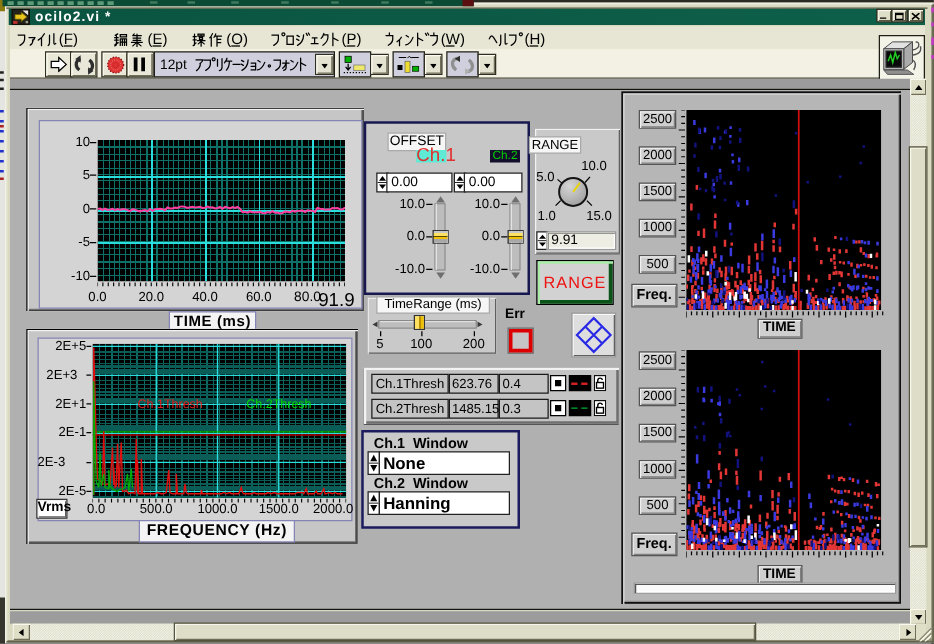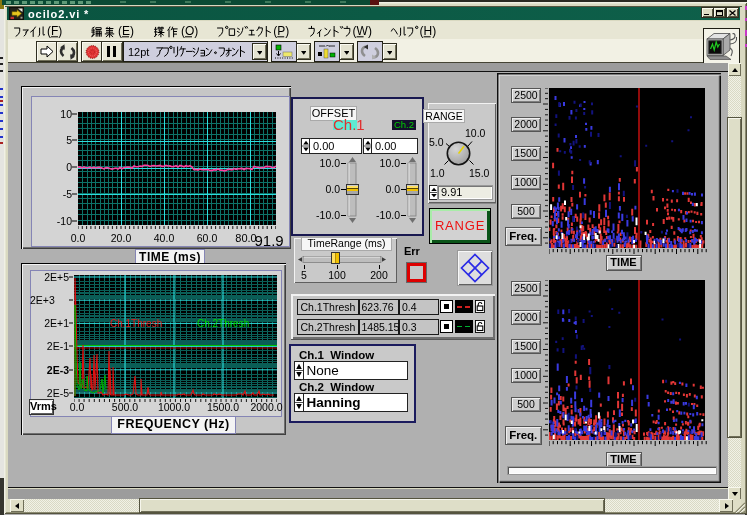--- a/index.html
+++ b/index.html
@@ -370,24 +370,24 @@
     <path d="M0,6 h5" stroke="#000"></path>
     <path d="M0,32 h5" stroke="#000"></path>
     <path d="M0,59 h5" stroke="#000"></path>
     <path d="M0,86 h5" stroke="#000"></path>
     <path d="M0,113 h5" stroke="#000"></path>
   </svg>
 <div class="ab" style="left:136px;top:250px;width:68px;height:14.5px;background:#F4F4F4;box-shadow:0 0 0 1px #8585B5;font-size:12px;font-weight:700;letter-spacing:0.5px;text-align:center;line-height:14.5px">TIME (ms)</div>
 <div class="ab" style="left:21px;top:263px;width:265px;height:172px;background:#C6C6C6;box-shadow:inset 1px 1px 0 #000, inset 2px 2px 0 #F2F2F2, inset -1px -1px 0 #3F3F3F, inset -2px -2px 0 #6F6F6F"></div>
 <div class="ab" style="left:31px;top:271px;width:250px;height:145px;background:#D4D4D4;box-shadow:0 0 0 1px #8585B5"></div>
 <div class="txt" style="left:30px;top:270.5px;font-size:10.5px;font-weight:400;color:#000;letter-spacing:0;width:39px;text-align:right">2E+5</div>
-<div class="txt" style="left:30px;top:293.5px;font-size:10.5px;font-weight:400;color:#000;letter-spacing:0;width:39px;text-align:left">2E+3</div>
+<div class="txt" style="left:30px;top:293.5px;font-size:10.5px;font-weight:400;color:#000;letter-spacing:0;width:39px;text-align:center">2E+3</div>
 <div class="txt" style="left:30px;top:316.5px;font-size:10.5px;font-weight:400;color:#000;letter-spacing:0;width:39px;text-align:right">2E+1</div>
 <div class="txt" style="left:30px;top:339.5px;font-size:10.5px;font-weight:400;color:#000;letter-spacing:0;width:39px;text-align:right">2E-1</div>
-<div class="txt" style="left:30px;top:363.5px;font-size:10.5px;font-weight:700;color:#000;letter-spacing:0;width:39px;text-align:right">2E-3</div>
+<div class="txt" style="left:30px;top:363.5px;font-size:10.5px;font-weight:400;color:#000;letter-spacing:0;width:22px;text-align:right">2E-3</div>
 <div class="txt" style="left:30px;top:386.5px;font-size:10.5px;font-weight:400;color:#000;letter-spacing:0;width:39px;text-align:right">2E-5</div>
 <div class="txt" style="left:59px;top:400.5px;font-size:10.5px;font-weight:400;color:#000;letter-spacing:0;width:36px;text-align:center">0.0</div>
 <div class="txt" style="left:107px;top:400.5px;font-size:10.5px;font-weight:400;color:#000;letter-spacing:0;width:36px;text-align:center">500.0</div>
 <div class="txt" style="left:156px;top:400.5px;font-size:10.5px;font-weight:400;color:#000;letter-spacing:0;width:36px;text-align:center">1000.0</div>
 <div class="txt" style="left:205px;top:400.5px;font-size:10.5px;font-weight:400;color:#000;letter-spacing:0;width:36px;text-align:center">1500.0</div>
 <div class="txt" style="left:248.5px;top:400.5px;font-size:10.5px;font-weight:400;color:#000;letter-spacing:0;width:36px;text-align:center">2000.0</div>
 <svg class="ab" style="left:74px;top:275px" width="203" height="129" viewBox="0 0 203 129">
     <rect x="0" y="0" width="203" height="123" fill="#000"></rect>
     <path d="M5.5,0 V123" stroke="#0C6A62" stroke-width="1" shape-rendering="crispEdges"></path>
     <path d="M10.5,0 V123" stroke="#0C6A62" stroke-width="1" shape-rendering="crispEdges"></path>
@@ -671,21 +671,21 @@
     <path d="M3.2,6 V4.5 Q3.2,2.5 5,2.5 Q6.8,2.5 6.8,4" fill="none" stroke="#000" stroke-width="1.1"></path>
   </svg>
 <div class="ab" style="left:291px;top:346px;width:123px;height:75px;background:#C9C9C9;box-shadow:0 0 0 2px #1b1b5e"></div>
 <div class="txt" style="left:299px;top:348.5px;font-size:11.5px;font-weight:700;color:#000;letter-spacing:0;">Ch.1&nbsp;&nbsp;Window</div>
 <div class="ab" style="left:294.5px;top:362px;width:8px;height:17px;background:#fff;box-shadow:0 0 0 1px #222"></div>
 <svg class="ab" style="left:294.5px;top:362px" width="8" height="17" viewBox="0 0 8 17">
     <path d="M0,8.5 h8" stroke="#222" stroke-width="0.8"></path>
     <path d="M4.0,1.8 L6.8,7.0 H1.2 Z" fill="#000"></path>
     <path d="M4.0,15.2 L6.8,10.0 H1.2 Z" fill="#000"></path>
   </svg>
-<div class="ab" style="left:303.5px;top:362px;width:103px;height:17px;background:#fff;box-shadow:0 0 0 1px #222;font-size:13.5px;font-weight:400;line-height:17px;padding-left:3px">None</div>
+<div class="ab" style="left:303.5px;top:362px;width:103px;height:17px;background:#fff;box-shadow:0 0 0 1px #222;font-size:13.5px;font-weight:700;line-height:17px;padding-left:3px">None</div>
 <div class="txt" style="left:299px;top:380.5px;font-size:11.5px;font-weight:700;color:#000;letter-spacing:0;">Ch.2&nbsp;&nbsp;Window</div>
 <div class="ab" style="left:294.5px;top:394px;width:8px;height:17px;background:#fff;box-shadow:0 0 0 1px #222"></div>
 <svg class="ab" style="left:294.5px;top:394px" width="8" height="17" viewBox="0 0 8 17">
     <path d="M0,8.5 h8" stroke="#222" stroke-width="0.8"></path>
     <path d="M4.0,1.8 L6.8,7.0 H1.2 Z" fill="#000"></path>
     <path d="M4.0,15.2 L6.8,10.0 H1.2 Z" fill="#000"></path>
   </svg>
 <div class="ab" style="left:303.5px;top:394px;width:103px;height:17px;background:#fff;box-shadow:0 0 0 1px #222;font-size:13.5px;font-weight:700;line-height:17px;padding-left:3px">Hanning</div>
 <div class="ab" style="left:497px;top:73px;width:224px;height:410px;background:#B6B6B6;box-shadow:inset 1.5px 1.5px 0 #0F0F0F, inset 2.5px 2.5px 0 #E8E8E8, inset -1.5px -1.5px 0 #0F0F0F, inset -2.5px -2.5px 0 #8F8F8F"></div>
 <svg class="ab" style="left:549px;top:88px" width="156" height="160" viewBox="0 0 156 160">

